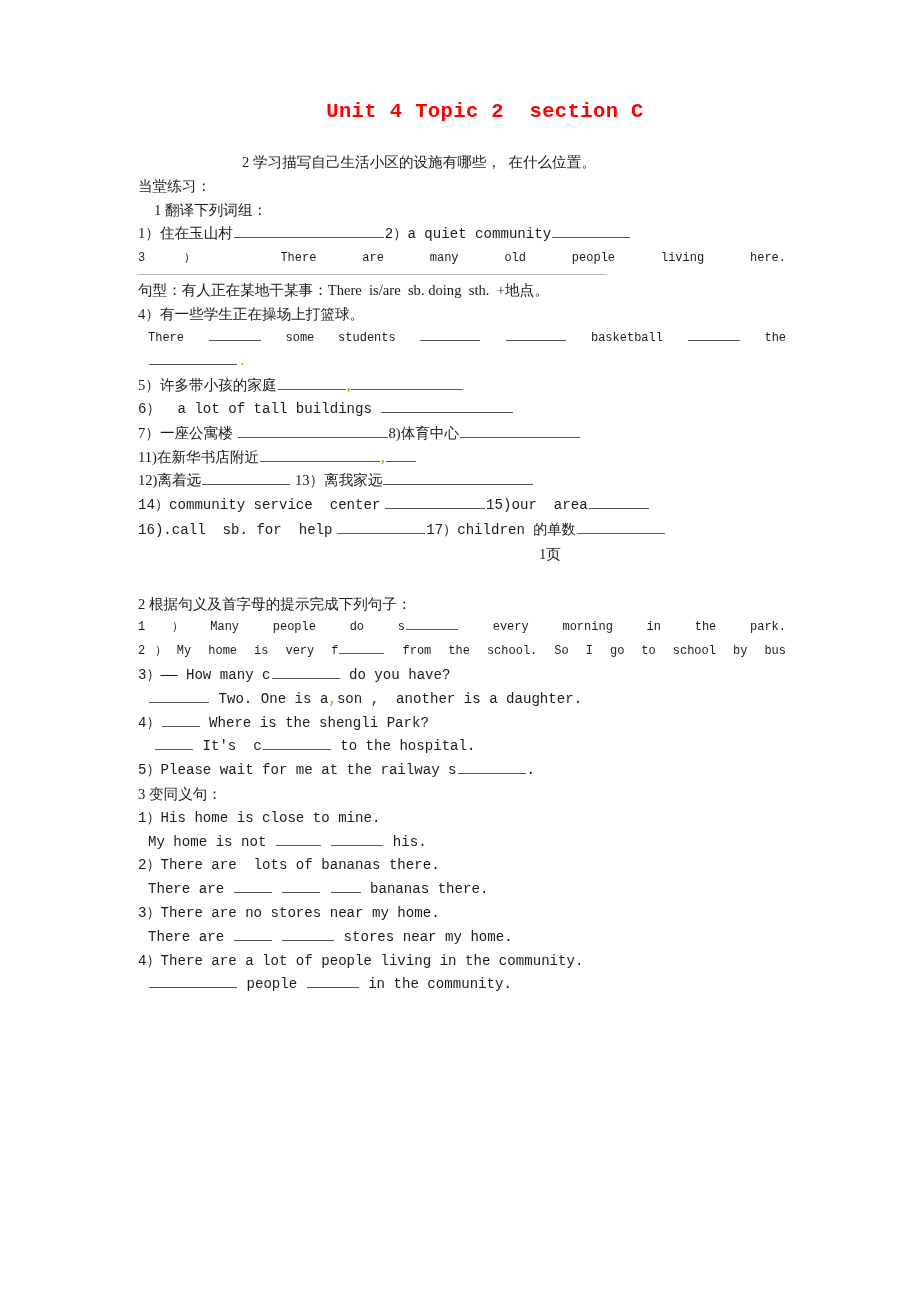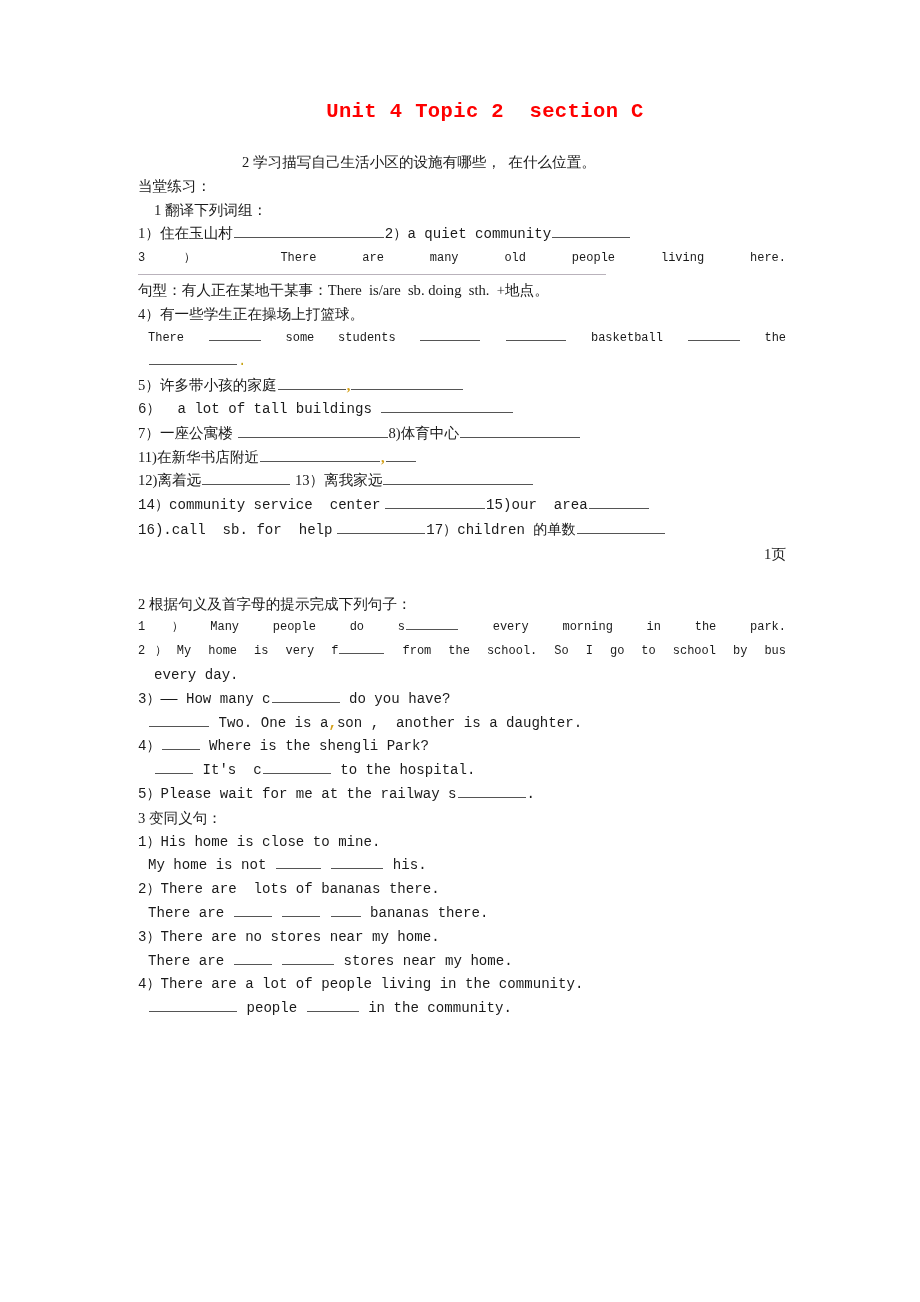--- a/index.html
+++ b/index.html
@@ -96,21 +96,21 @@
     border: 0;
     border-top: 1px solid #b9b2bb;
     margin: 3px 0 4px 0;
     width: 468px;
     height: 0;
   }
 
   .pagemark {
     font-size: 14.6px;
     line-height: 23.8px;
-    text-align: right;
+    text-align: center;
     padding-left: 176px;
     margin: 0;
   }
   .gap { height: 26px; }
 
   .redmark { color: #d4a017; font-weight: bold; }
   .dotmark { color: #c8a415; }
 </style>
 </head>
 <body>
@@ -158,21 +158,20 @@
     <div class="pagemark cjk">1页</div>
 
     <div class="gap"></div>
 
     <div class="ln cjk">2 根据句义及首字母的提示完成下列句子：</div>
 
     <div class="just-mono"><span>1）Many people do s</span><span class="bl w52"></span> <span>every morning in the park.</span></div>
 
     <div class="just-mono"><span>2）My home is very f</span><span class="bl w45"></span> <span>from the school. So I go to school by bus</span></div>
 
-    <div class="ln mono indent1">every day.</div>
 
     <div class="ln mono"><span>3）—— How many c</span><span class="bl w68"></span> <span>do you have?</span></div>
 
     <div class="ln mono indent-sm"><span class="bl w60"></span> <span>Two. One is a</span><span class="redmark">,</span><span>son ,  another is a daughter.</span></div>
 
     <div class="ln mono"><span>4）</span><span class="bl w38"></span> <span>Where is the shengli Park?</span></div>
 
     <div class="ln mono indent1"><span class="bl w38"></span> <span>It's</span>  <span>c</span><span class="bl w68"></span> <span>to the hospital.</span></div>
 
     <div class="ln mono"><span>5）Please wait for me at the railway s</span><span class="bl w68"></span><span>.</span></div>

